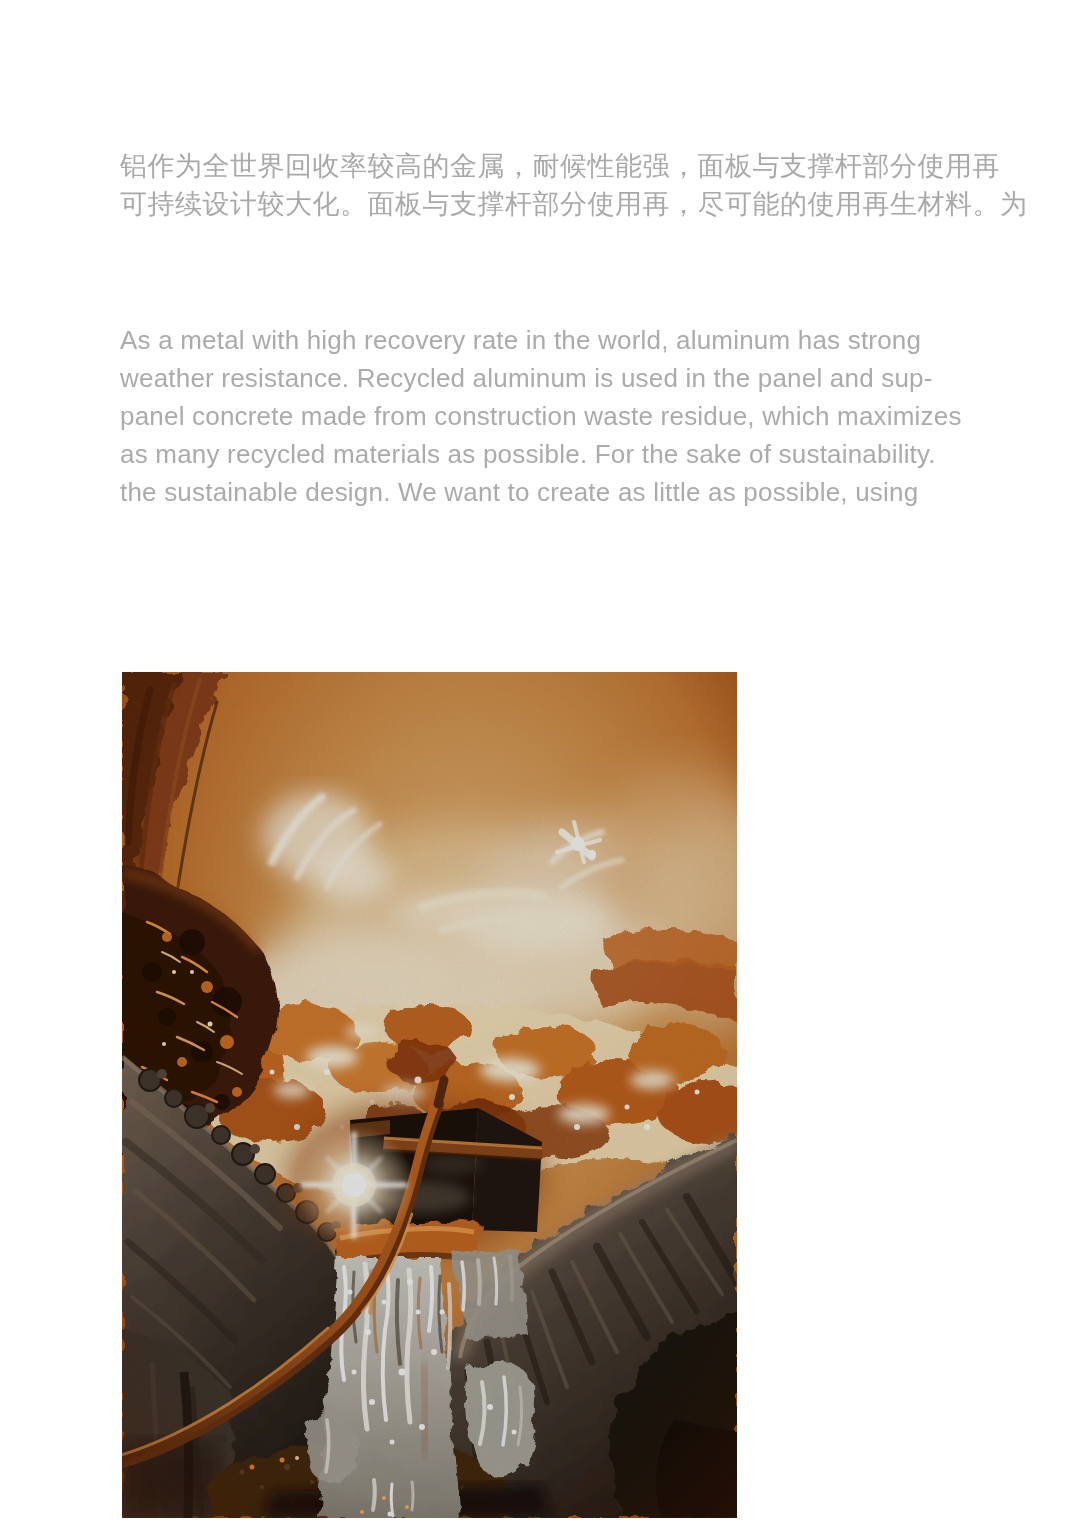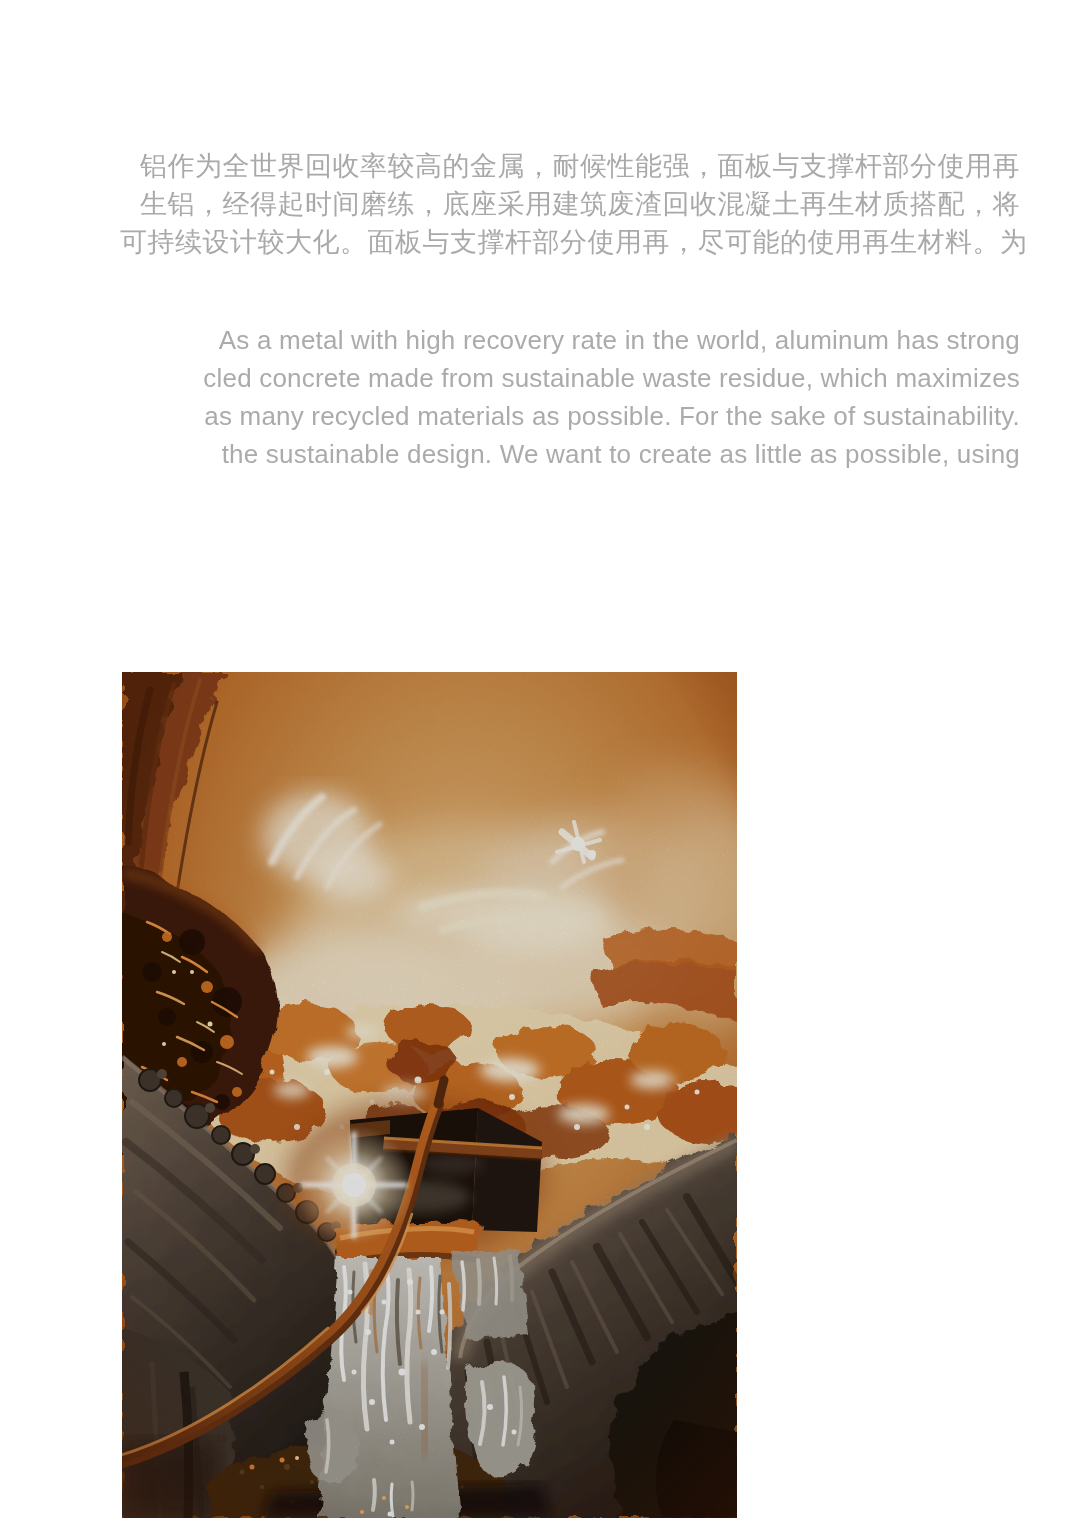--- a/index.html
+++ b/index.html
@@ -5,21 +5,21 @@
   html, body { margin: 0; padding: 0; background: #ffffff; }
   .page {
     position: relative;
     width: 1080px;
     height: 1522px;
     background: #ffffff;
     overflow: hidden;
     font-family: "Liberation Sans", "DejaVu Sans", sans-serif;
   }
   .para { position: absolute; margin: 0; font-weight: 300; }
-  .para .line { display: block; white-space: nowrap; text-align: right; }
+  .para .line { display: block; white-space: nowrap; }
   .zh {
     left: 120px; top: 147px; width: 900px;
     font-size: 27px; line-height: 38px;
     color: #a9a9a9; letter-spacing: 0.5px;
   }
   .en {
     left: 120px; top: 321px; width: 900px;
     font-size: 26px; line-height: 38px;
     color: #ababab; letter-spacing: 0.2px;
   }
@@ -30,27 +30,27 @@
   }
   .photo svg { display: block; width: 100%; height: 100%; }
 </style>
 </head>
 <body>
 
 <div class="page">
 
   <p class="para zh">
     <span class="line">铝作为全世界回收率较高的金属，耐候性能强，面板与支撑杆部分使用再</span>
-    <span class="line">生铝，经得起时间磨练，底座采用建筑废渣回收混凝土再生材质搭配，将</span>
     <span class="line">可持续设计较大化。面板与支撑杆部分使用再，尽可能的使用再生材料。为</span>
   </p>
 
   <p class="para en">
     <span class="line">As a metal with high recovery rate in the world, aluminum has strong</span>
-    <span class="line">cled concrete made from sustainable waste residue, which maximizes</span>
+    <span class="line">weather resistance. Recycled aluminum is used in the panel and sup-</span>
+    <span class="line">panel concrete made from construction waste residue, which maximizes</span>
     <span class="line">as many recycled materials as possible. For the sake of sustainability.</span>
     <span class="line">the sustainable design. We want to create as little as possible, using</span>
   </p>
 
   <figure class="photo" role="img" aria-label="Molten recycled aluminum pouring in a silvery stream from the glowing mouth of a rotary melting furnace, guided by a long rusted steel rod">
     <svg viewBox="0 0 615 846" preserveAspectRatio="none" xmlns="http://www.w3.org/2000/svg">
       <defs>
         <radialGradient id="base" cx="0.56" cy="0.33" r="0.9">
           <stop offset="0" stop-color="#e9bd85"></stop>
           <stop offset="0.3" stop-color="#d89a54"></stop>

